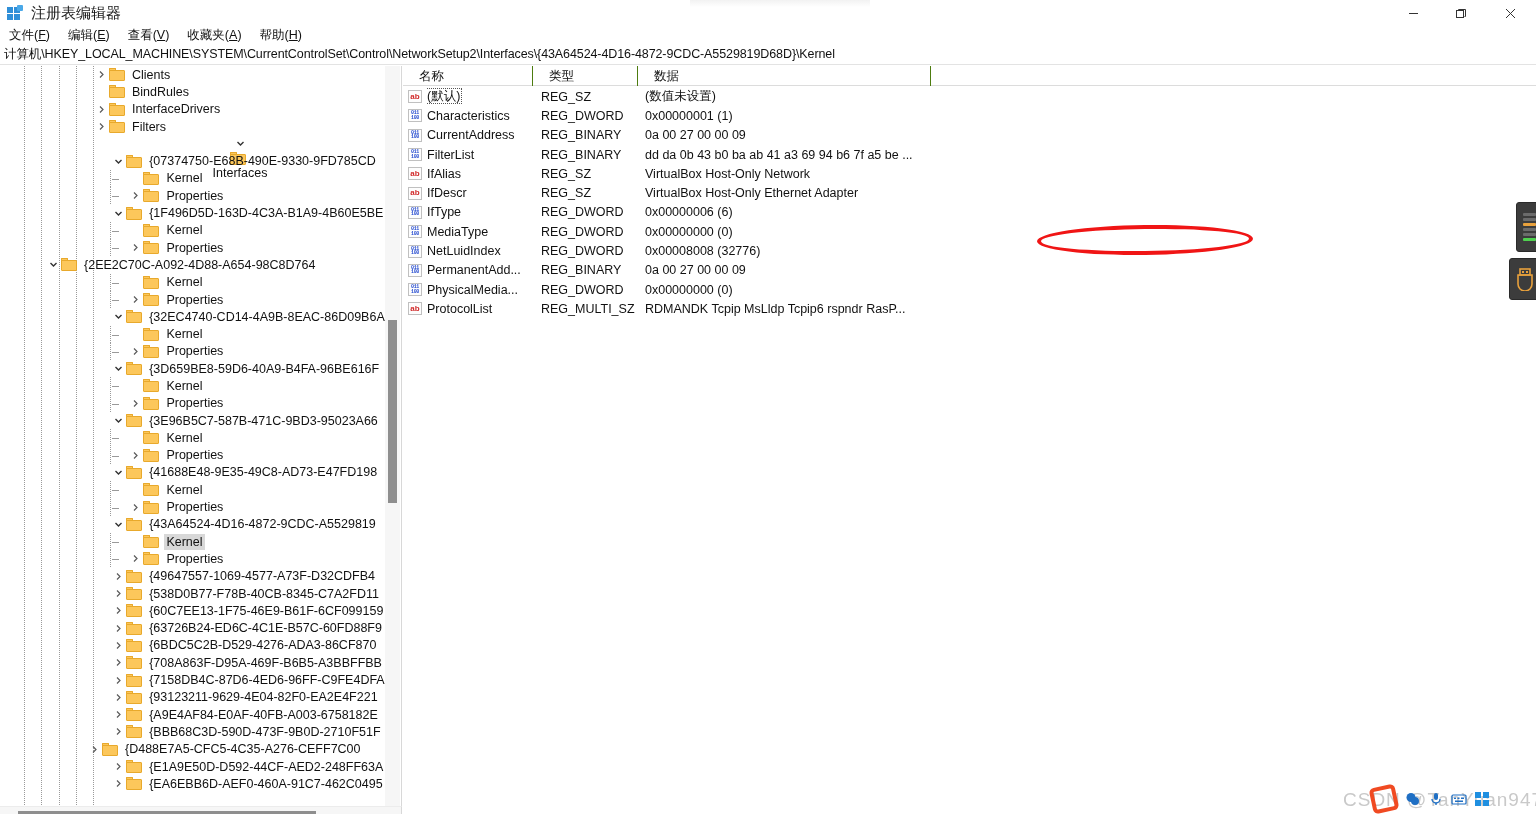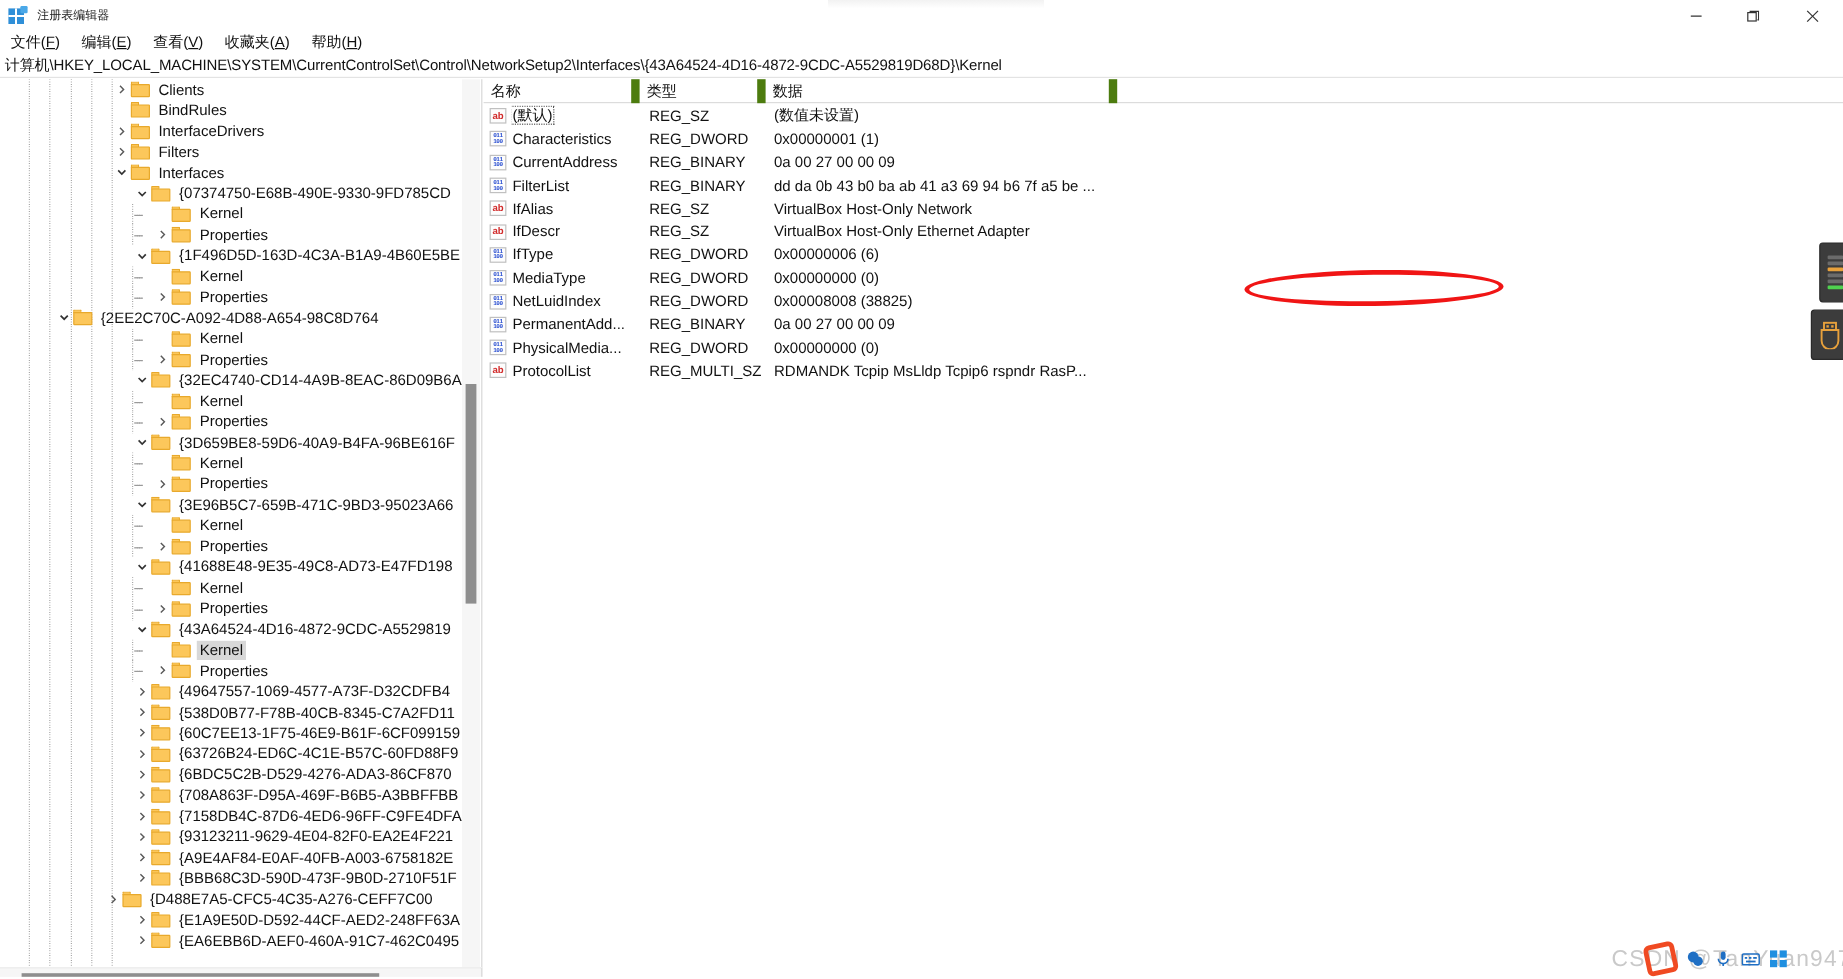--- a/index.html
+++ b/index.html
@@ -23,21 +23,21 @@
     background:
       linear-gradient(to right, transparent 45%, #ffffff 45%, #ffffff 55%, transparent 55%),
       linear-gradient(to bottom, transparent 45%, #ffffff 45%, #ffffff 55%, transparent 55%),
       #2f8fd8;
   }
   .title-icon .dot {
     position: absolute; right: 0; top: 0; width: 6px; height: 6px;
     background: #4aa8e8; border-radius: 1px;
   }
   .title-text {
-    font-size: 10px; color: #1a1a1a; margin-left: 8px; white-space: nowrap;
+    font-size: 15px; color: #1a1a1a; margin-left: 8px; white-space: nowrap;
   }
   .winbtns { position: absolute; right: 0; top: 0; height: 26px; display: flex; }
   .winbtn {
     width: 47px; height: 26px; display: flex; align-items: center; justify-content: center;
     font-size: 11px; color: #333; line-height: 1;
   }
   .winbtn.close-btn { width: 52px; }
   .winbtn svg { display: block; }
 
   
@@ -133,21 +133,21 @@
   
   .val-pane {
     position: absolute; left: 403px; top: 0; width: 1133px; height: 750px; background: #ffffff;
   }
   .val-header {
     position: absolute; left: 0; top: 0; width: 1133px; height: 20px;
     background: #ffffff; border-bottom: 1px solid #dcdcdc;
   }
   .vh-cell {
     position: absolute; top: 0; height: 20px; font-size: 12.5px; color: #111;
-    line-height: 20px; padding-left: 6px; border-right: 7px solid #4d7c0f;
+    line-height: 20px; padding-left: 16px; border-right: 1px solid #4d7c0f;
   }
   .vrows { position: absolute; left: 0; top: 21px; width: 1133px; }
   .vrow {
     position: relative; height: 19.3px; display: flex; align-items: center;
     font-size: 12.5px; color: #111; white-space: nowrap;
   }
   .vicon { width: 14px; height: 13px; flex: none; margin: 0 4px 0 5px; position: relative; }
   .vicon.str {
     border: 1px solid #c0c0c0; background: #fdfdfd;
     font-size: 8px; color: #d12a2a; font-weight: bold;
@@ -333,21 +333,21 @@
                 <svg width="9" height="9" viewBox="0 0 9 9">
                   <path d="M3 1.5 L6 4.5 L3 7.5" fill="none" stroke="#5a5a5a" stroke-width="1.2"></path>
                 </svg>
               </span>
               <span class="folder">
                 <span class="ftab"></span>
                 <span class="fbody"></span>
               </span>
               <span class="lbl">Filters</span>
             </div>
-            <div class="tnode" style="padding-left: 94px;">
+            <div class="tnode" style="padding-left: 94px; flex-direction: column;">
               <span class="chev">
                 <svg width="9" height="9" viewBox="0 0 9 9">
                   <path d="M1.5 3 L4.5 6 L7.5 3" fill="none" stroke="#333" stroke-width="1.4"></path>
                 </svg>
               </span>
               <span class="folder">
                 <span class="ftab"></span>
                 <span class="fbody"></span>
               </span>
               <span class="lbl">Interfaces</span>
@@ -515,21 +515,21 @@
             <div class="tnode" style="padding-left: 111.2px;">
               <span class="chev">
                 <svg width="9" height="9" viewBox="0 0 9 9">
                   <path d="M1.5 3 L4.5 6 L7.5 3" fill="none" stroke="#333" stroke-width="1.4"></path>
                 </svg>
               </span>
               <span class="folder">
                 <span class="ftab"></span>
                 <span class="fbody"></span>
               </span>
-              <span class="lbl">{3E96B5C7-659B-471C-9BD3-95023A66</span>
+              <span class="lbl">{3E96B5C7-587B-471C-9BD3-95023A66</span>
             </div>
             <div class="tnode" style="padding-left: 128.4px;">
               <span class="chev"></span>
               <span class="folder">
                 <span class="ftab"></span>
                 <span class="fbody"></span>
               </span>
               <span class="lbl">Kernel</span>
             </div>
             <div class="tnode" style="padding-left: 128.4px;">
@@ -844,21 +844,21 @@
             <span class="vtype">REG_DWORD</span>
             <span class="vdata">0x00000000 (0)</span>
           </div>
           <div class="vrow">
             <span class="vicon bin">
               <span>011</span>
               <span>100</span>
             </span>
             <span class="vname"><span class="nsel">NetLuidIndex</span></span>
             <span class="vtype">REG_DWORD</span>
-            <span class="vdata">0x00008008 (38825)</span>
+            <span class="vdata">0x00008008 (32776)</span>
           </div>
           <div class="vrow">
             <span class="vicon bin">
               <span>011</span>
               <span>100</span>
             </span>
             <span class="vname"><span class="nsel">PermanentAdd...</span></span>
             <span class="vtype">REG_BINARY</span>
             <span class="vdata">0a 00 27 00 00 09</span>
           </div>

